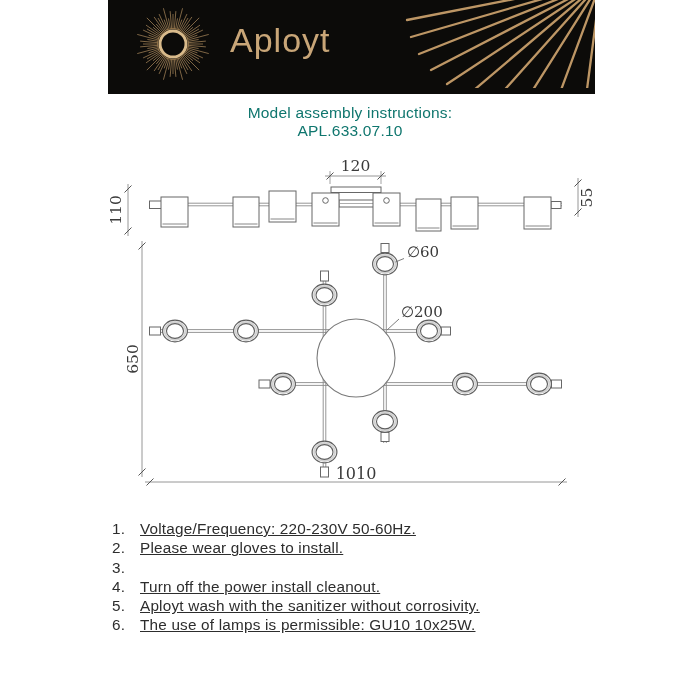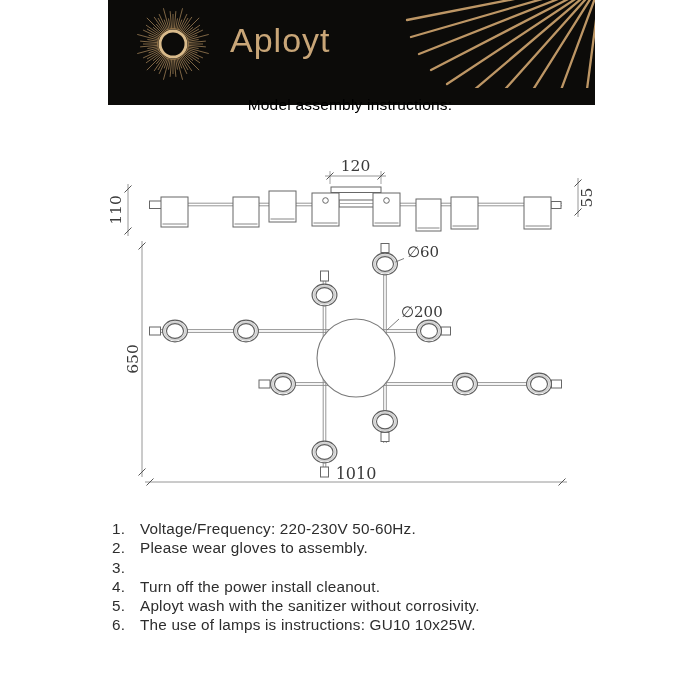--- a/index.html
+++ b/index.html
@@ -2,42 +2,42 @@
 <html><head>
 <meta charset="utf-8">
 <style>
   html,body{margin:0;padding:0;}
   body{
     width:700px;height:700px;position:relative;overflow:hidden;
     background:#ffffff;
     font-family:"Liberation Sans",sans-serif;
   }
   .banner{
-    position:absolute;left:108px;top:0;width:487px;height:105px;
+    position:absolute;left:108px;top:0;width:487px;height:94px;
     overflow:hidden;
   }
   .logo{position:absolute;left:20px;top:0;width:90px;height:88px;}
   .brand{
     position:absolute;left:122px;top:21px;
     font-size:34px;font-weight:400;letter-spacing:1px;
   }
   .rays{position:absolute;right:0;top:0;}
   .title-block{
-    position:absolute;left:0;top:96px;width:700px;text-align:center;
-    color:#000000;font-size:15.5px;font-weight:500;line-height:17.5px;
+    position:absolute;left:0;top:104px;width:700px;text-align:center;
+    color:#0f766e;font-size:15.5px;font-weight:500;line-height:17.5px;
     letter-spacing:.2px;
   }
   .diagram-svg{position:absolute;left:0;top:0;}
   .instructions{
     position:absolute;left:112px;top:519px;margin:0;padding:0;list-style:none;
     color:#2d2d2d;font-size:15.3px;font-weight:500;letter-spacing:.2px;
   }
   .instructions li{display:flex;line-height:19.3px;}
   .instructions .num{width:21px;flex:none;}
-  .instructions .txt{margin-left:7px;white-space:nowrap;}
+  .instructions .txt{margin-left:7px;white-space:nowrap;text-decoration:underline;}
 </style>
 </head>
 <body>
 
 <div class="page">
 
   <div class="banner" style="background: rgb(12, 11, 9);">
     <svg class="logo" width="90" height="88" viewBox="0 0 90 88">
         <line x1="60" y1="44" x2="75" y2="44" stroke="#c69f6b" stroke-width="0.65" opacity="0.95"></line>
         <line x1="59.94292047137618" y1="45.307336141214876" x2="77.8744250370276" y2="46.87613951067272" stroke="#c69f6b" stroke-width="0.65" opacity="0.95"></line>
@@ -125,20 +125,21 @@
         <line x1="196" y1="-18" x2="62" y2="96" stroke="#c79e6a" stroke-width="2.3" stroke-linecap="round" opacity="0.95"></line>
         <line x1="196" y1="-18" x2="86" y2="105" stroke="#c79e6a" stroke-width="2.3" stroke-linecap="round" opacity="0.95"></line>
         <line x1="196" y1="-18" x2="114" y2="112" stroke="#c79e6a" stroke-width="2.3" stroke-linecap="round" opacity="0.95"></line>
         <line x1="196" y1="-18" x2="146" y2="117" stroke="#c79e6a" stroke-width="2.3" stroke-linecap="round" opacity="0.95"></line>
         <line x1="196" y1="-18" x2="178" y2="120" stroke="#c79e6a" stroke-width="2.3" stroke-linecap="round" opacity="0.95"></line>
       </svg>
   </div>
 
   <div class="title-block">
     <div>Model assembly instructions:</div>
+    <div>APL.633.07.10</div>
   </div>
 
   <svg class="diagram-svg" width="700" height="700" viewBox="0 0 700 700">
     <g id="gSide">
         <line x1="150" y1="203.2" x2="562" y2="203.2" stroke="#8a8a8a" stroke-width="0.9"></line>
         <line x1="150" y1="205.8" x2="562" y2="205.8" stroke="#8a8a8a" stroke-width="0.9"></line>
         <rect x="149.5" y="201" width="12" height="7.5" fill="#fff" stroke="#676767" stroke-width="1"></rect>
         <rect x="551" y="201.5" width="10" height="7" fill="#fff" stroke="#676767" stroke-width="1"></rect>
         <rect x="339" y="200" width="35" height="7" fill="#fff" stroke="#676767" stroke-width="1"></rect>
         <line x1="340" y1="203.5" x2="373" y2="203.5" stroke="#8a8a8a" stroke-width="0.7"></line>
@@ -239,32 +240,32 @@
       </g>
   </svg>
 
   <ol class="instructions">
       <li>
         <span class="num">1.</span>
         <span class="txt">Voltage/Frequency: 220-230V 50-60Hz.</span>
       </li>
       <li>
         <span class="num">2.</span>
-        <span class="txt">Please wear gloves to assembly.</span>
+        <span class="txt">Please wear gloves to install.</span>
       </li>
       <li>
         <span class="num">3.</span>
       </li>
       <li>
         <span class="num">4.</span>
         <span class="txt">Turn off the power install cleanout.</span>
       </li>
       <li>
         <span class="num">5.</span>
         <span class="txt">Aployt wash with the sanitizer without corrosivity.</span>
       </li>
       <li>
         <span class="num">6.</span>
-        <span class="txt">The use of lamps is instructions: GU10 10x25W.</span>
+        <span class="txt">The use of lamps is permissible: GU10 10x25W.</span>
       </li>
     </ol>
 
 </div>
 
 </body></html>

